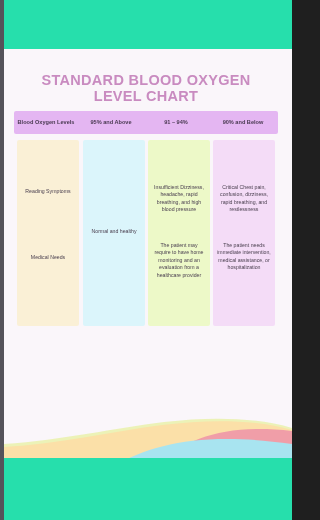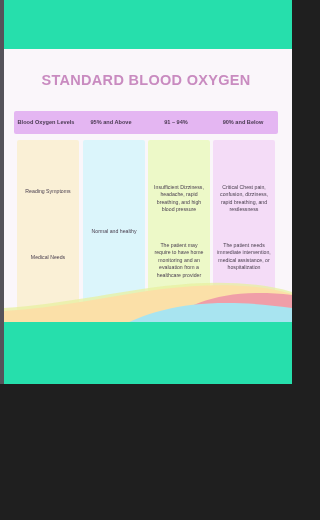--- a/index.html
+++ b/index.html
@@ -3,21 +3,21 @@
 <meta charset="utf-8">
 <style>
   html, body {
     margin: 0;
     padding: 0;
     background: #1f1f1f;
   }
   .page {
     position: relative;
     width: 292px;
-    height: 384px;
+    height: 520px;
     overflow: hidden;
     background: #faf6fa;
     font-family: "Liberation Sans", sans-serif;
   }
   
   .left-gutter {
     position: absolute;
     left: 0; top: 0;
     width: 4px; height: 520px;
     background: #55535a;
@@ -126,20 +126,21 @@
 <body>
 
 <div class="page">
 
   <div class="left-gutter"></div>
 
   <div class="top-band"></div>
 
   <div class="title">
     <div>STANDARD BLOOD OXYGEN</div>
+    <div>LEVEL CHART</div>
   </div>
 
   <div class="header-row">
     <div class="hcell c0">Blood Oxygen Levels</div>
     <div class="hcell c1">95% and Above</div>
     <div class="hcell c2">91 – 94%</div>
     <div class="hcell c3">90% and Below</div>
   </div>
 
   <div class="cols">

